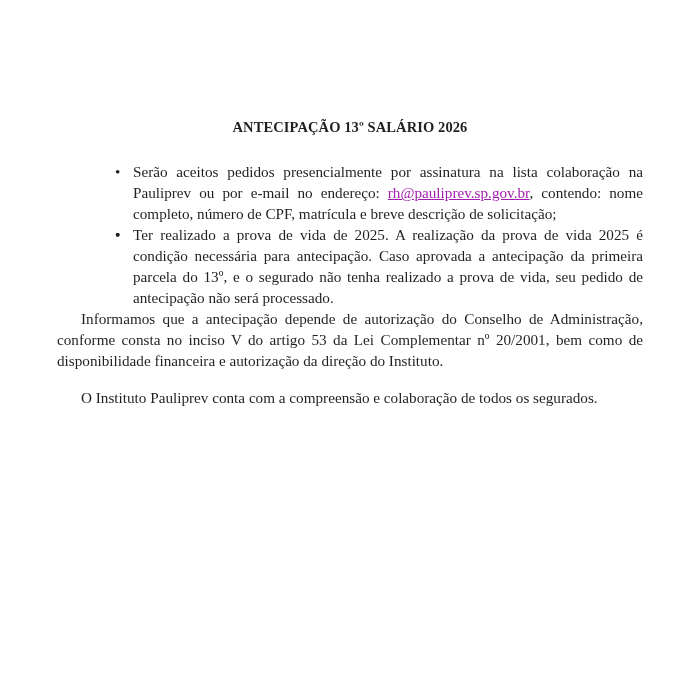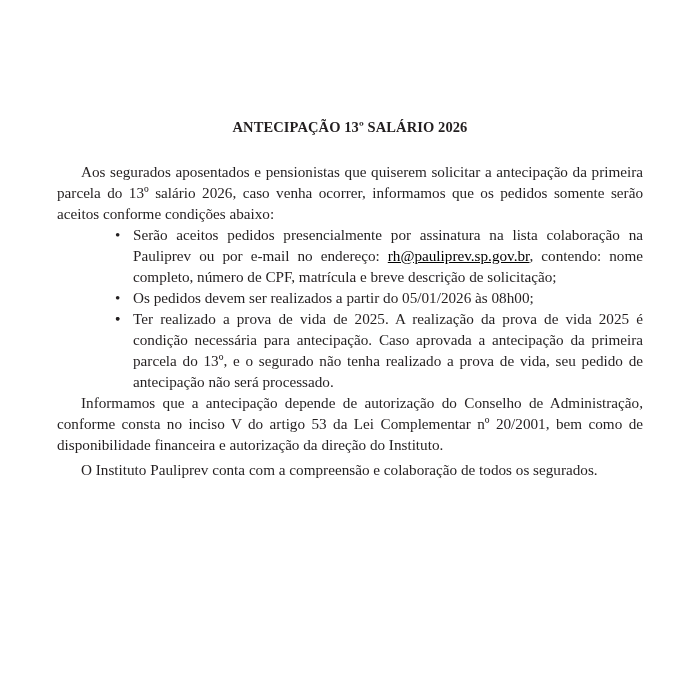--- a/index.html
+++ b/index.html
@@ -43,21 +43,21 @@
     font-size: 15.2px;
     line-height: 1.38;
     margin: 0;
     color: #231f20;
     hyphens: none;
   }
   .para.indent {
     text-indent: 24px;
   }
   .para + .para {
-    margin-top: 4px;
+    margin-top: 16px;
   }
   ul.conditions {
     list-style: none;
     margin: 0;
     padding: 0;
     width: 586px;
   }
   ul.conditions li {
     position: relative;
     padding-left: 76px;
@@ -69,46 +69,45 @@
   }
   ul.conditions li .bullet {
     position: absolute;
     left: 58px;
     top: 0;
     font-size: 15.2px;
     line-height: 1.38;
     color: #231f20;
   }
   .mail-link {
-    color: #000000;
+    color: #a21caf;
     text-decoration: underline;
     text-underline-offset: 1px;
   }
   .last-para {
     text-indent: 24px;
   }
 </style>
 </head>
 <body>
 
 <div class="page">
   <div class="doc-body">
 
     <h1 class="doc-title">ANTECIPAÇÃO 13º SALÁRIO  2026</h1>
 
-    <p class="para indent">Aos segurados aposentados e pensionistas que quiserem solicitar a antecipação da primeira parcela do 13º salário 2026, caso venha ocorrer, informamos que os pedidos somente serão aceitos conforme condições abaixo:</p>
 
     <ul class="conditions">
 
       <li>
         <span class="bullet">•</span><span>Serão aceitos pedidos presencialmente por assinatura na lista colaboração na Pauliprev ou por e-mail no endereço: </span><a class="mail-link" href="#">rh@pauliprev.sp.gov.br</a><span>, contendo: nome completo, número de CPF, matrícula e breve descrição de solicitação;</span>
       </li>
 
       <li>
-        <span class="bullet">•</span><span>Os pedidos devem ser realizados a partir do 05/01/2026 às 08h00;</span>
+        <span class="bullet">•</span>
       </li>
 
       <li>
         <span class="bullet">•</span>
       </li>
 
       <li>
         <span class="bullet">•</span><span>Ter realizado a prova de vida de 2025. A realização da prova de vida 2025 é condição necessária para antecipação. Caso aprovada a antecipação da primeira parcela do 13º, e o segurado não tenha realizado a prova de vida, seu pedido de antecipação não será processado.</span>
       </li>
 

